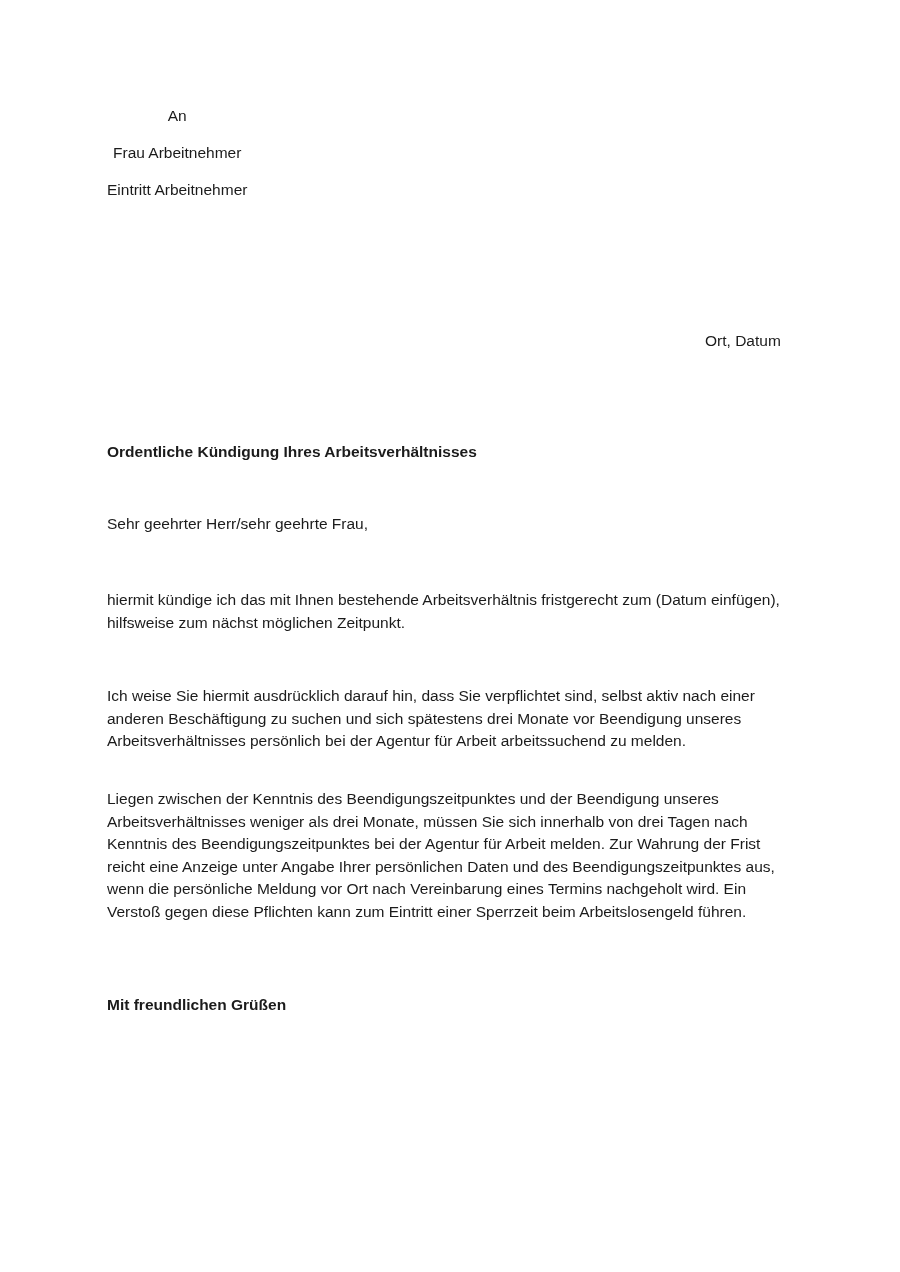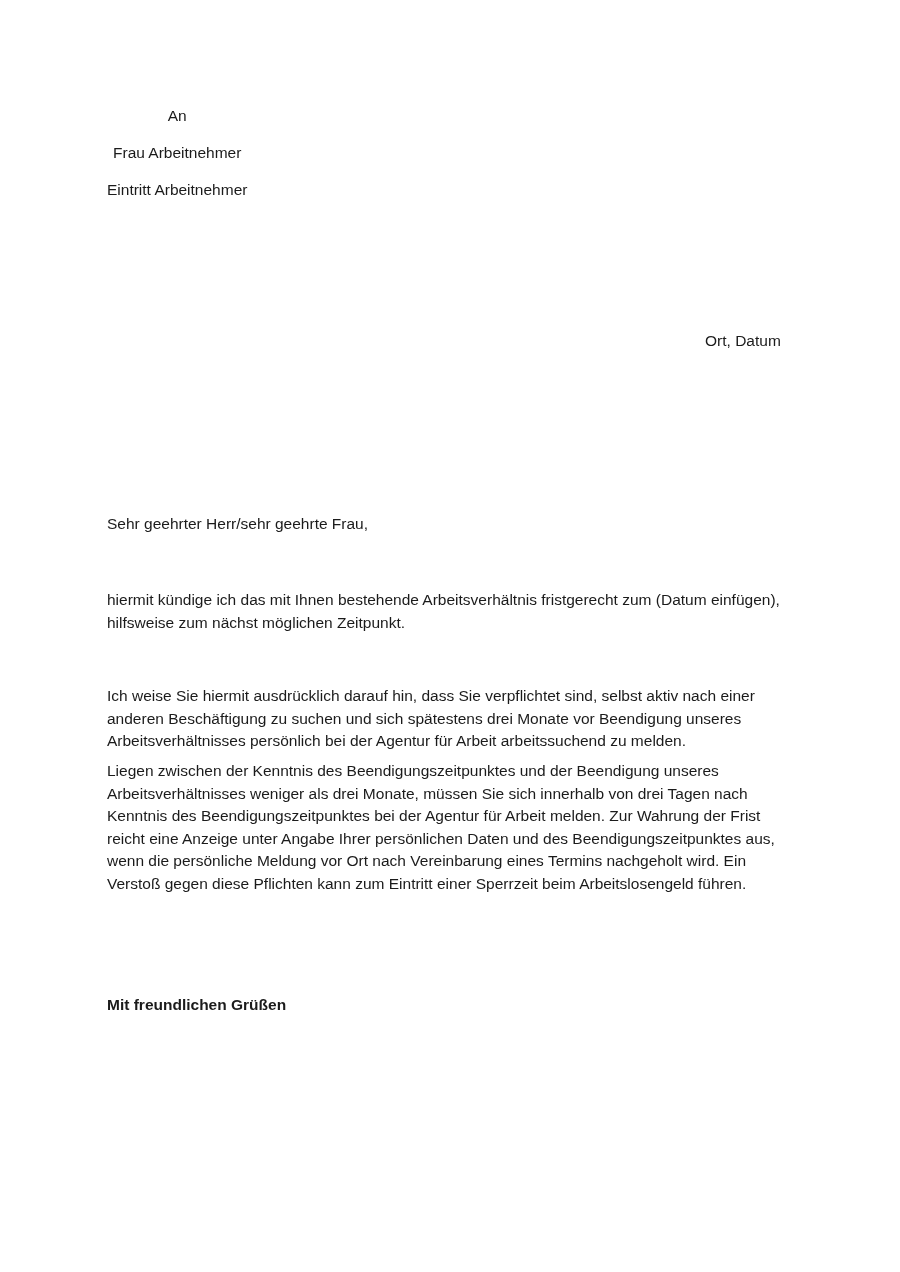--- a/index.html
+++ b/index.html
@@ -43,21 +43,21 @@
     top: 513px;
   }
   .para {
     left: 107px;
     width: 692px;
     text-align: left;
     margin-top: 37px;
   }
   .para-1 { top: 552px; }
   .para-2 { top: 648px; }
-  .para-3 { top: 723px; }
+  .para-3 { top: 751px; }
   .closing-line {
     left: 107px;
     top: 994px;
     font-weight: bold;
   }
   .signature-line {
     left: 107px;
     top: 1069px;
   }
 </style>
@@ -67,20 +67,21 @@
 <div class="page">
 
   <div class="abs recipient-block">
     <p class="recipient-line">An</p>
     <p class="recipient-line">Frau Arbeitnehmer</p>
     <p class="recipient-line">Eintritt Arbeitnehmer</p>
   </div>
 
   <div class="abs date-line">Ort, Datum</div>
 
+  <div class="abs subject-line">Ordentliche Kündigung Ihres Arbeitsverhältnisses</div>
 
   <div class="abs salutation-line">Sehr geehrter Herr/sehr geehrte Frau,</div>
 
   <div class="abs para para-1">hiermit kündige ich das mit Ihnen bestehende Arbeitsverhältnis fristgerecht zum (Datum einfügen), hilfsweise zum nächst möglichen Zeitpunkt.</div>
 
   <div class="abs para para-2">Ich weise Sie hiermit ausdrücklich darauf hin, dass Sie verpflichtet sind, selbst aktiv nach einer anderen Beschäftigung zu suchen und sich spätestens drei Monate vor Beendigung unseres Arbeitsverhältnisses persönlich bei der Agentur für Arbeit arbeitssuchend zu melden.</div>
 
   <div class="abs para para-3">Liegen zwischen der Kenntnis des Beendigungszeitpunktes und der Beendigung unseres Arbeitsverhältnisses weniger als drei Monate, müssen Sie sich innerhalb von drei Tagen nach Kenntnis des Beendigungszeitpunktes bei der Agentur für Arbeit melden. Zur Wahrung der Frist reicht eine Anzeige unter Angabe Ihrer persönlichen Daten und des Beendigungszeitpunktes aus, wenn die persönliche Meldung vor Ort nach Vereinbarung eines Termins nachgeholt wird. Ein Verstoß gegen diese Pflichten kann zum Eintritt einer Sperrzeit beim Arbeitslosengeld führen.</div>
 
   <div class="abs closing-line">Mit freundlichen Grüßen</div>

